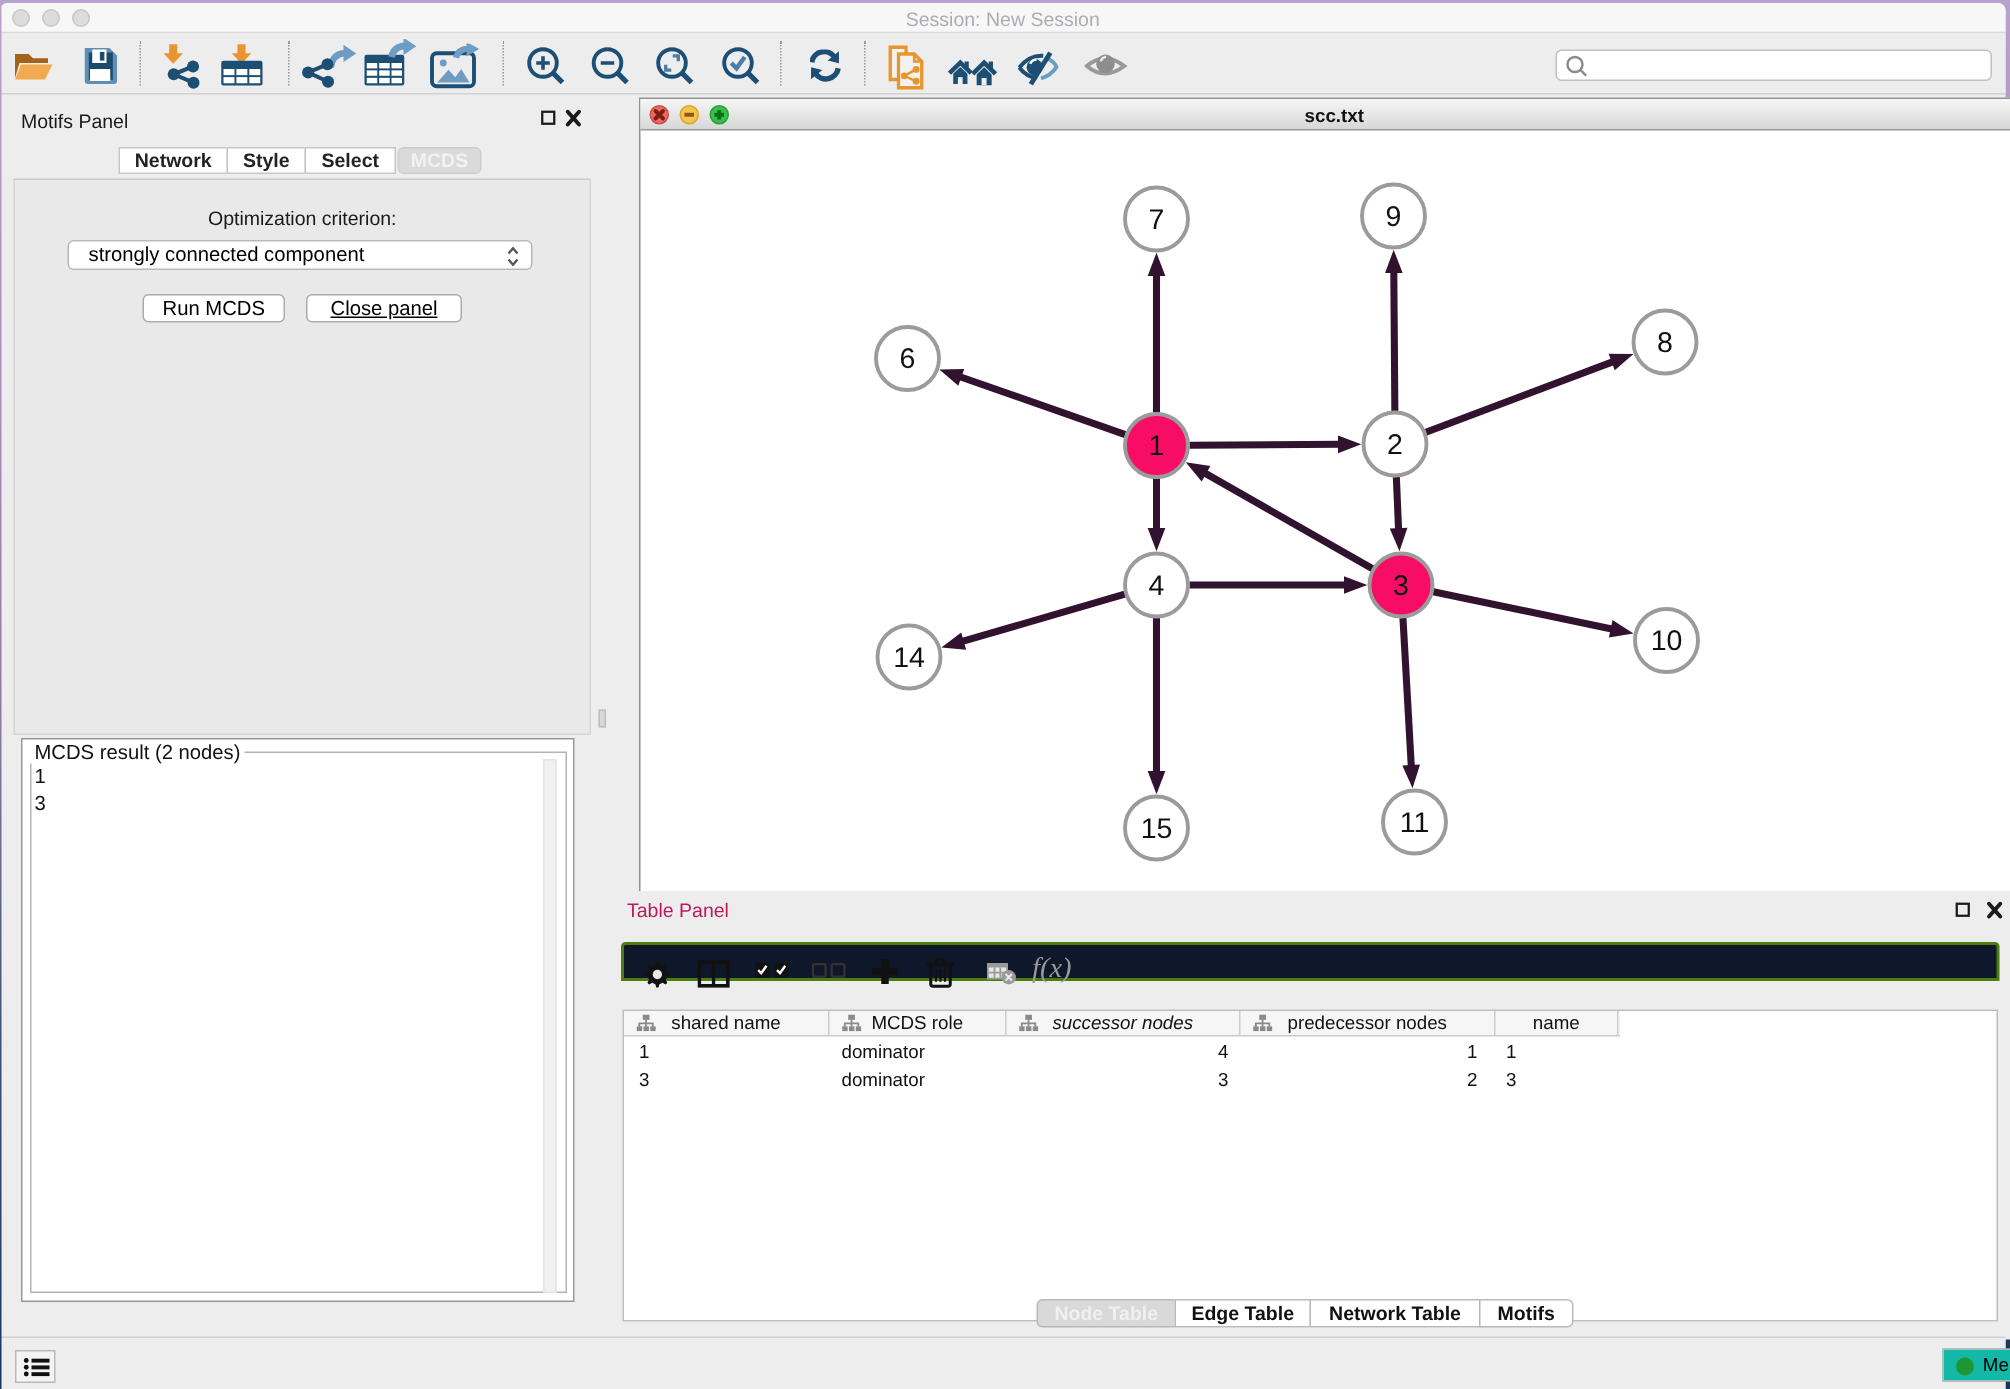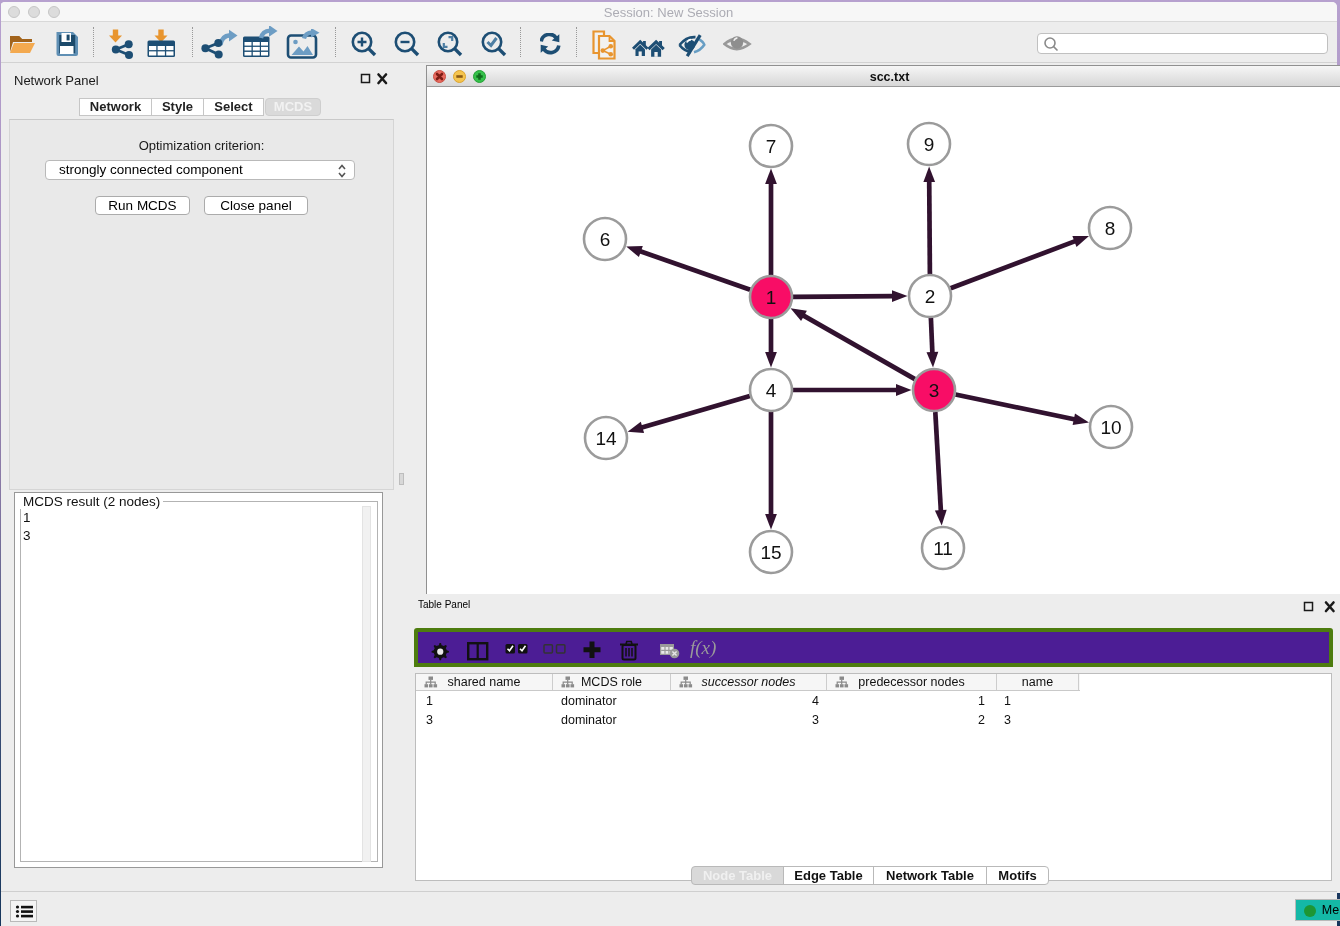--- a/index.html
+++ b/index.html
@@ -33,22 +33,22 @@
 .vhandle { position:absolute; left:399px; top:471px; width:5px; height:12px; background:#d8d8d8; border:1px solid #bdbdbd; }
 .hhandle { position:absolute; left:866px; top:587px; width:8px; height:5px; background:#d8d8d8; border:1px solid #bdbdbd; }
 
 .netwin { position:absolute; left:426px; top:63px; width:927px; height:617px; background:#fff; border:1px solid #909090; }
 .nettitle { position:absolute; left:0; top:0; width:100%; height:21px; background:linear-gradient(#f6f6f6,#d7d7d7); border-bottom:1px solid #9a9a9a; }
 .nettext { position:absolute; width:100%; top:4px; text-align:center; font-size:12.5px; font-weight:bold; color:#111; }
 .cbtn { position:absolute; top:4px; width:13px; height:13px; border-radius:50%; }
 .cbtn svg { position:absolute; left:0; top:0; }
 
 .tpanel { position:absolute; left:407px; top:592px; width:933px; height:299px; background:#ededed; }
-.tphead { position:absolute; left:11px; top:5px; font-size:10px; color:#000000; }
-.tptoolbar { position:absolute; left:7px; top:34px; width:919px; height:39px; background:#4c1d95; border:4px solid #4d7c0f; border-radius:3px 3px 0 0; }
+.tphead { position:absolute; left:11px; top:5px; font-size:13px; color:#be185d; }
+.tptoolbar { position:absolute; left:7px; top:34px; width:919px; height:26px; background:#0f172a; border:2px solid #4d7c0f; border-radius:3px 3px 0 0; }
 .ttable { position:absolute; left:8px; top:79px; width:917px; height:208px; background:#fff; border:1px solid #bdbdbd;padding-left:40px; }
 .thead { position:absolute; left:0; top:0; width:100%; height:16px; font-size:12.5px; color:#111; }
 .thead:after { content:""; position:absolute; left:0; top:16px; width:664px; height:1px; background:#c9c9c9; }
 .thead:before { content:""; position:absolute; left:0; top:0; width:664px; height:16px; background:#f6f6f6; }
 .thcell { position:absolute; top:0px; height:16px; border-right:1px solid #cdcdcd; text-align:center; line-height:16px; }
 .trow { position:absolute; font-size:12.5px; color:#111; }
 .btabs { position:absolute; left:0; top:272px; width:100%; height:21px; }
 .btab { position:absolute; top:0; height:19px; font-size:13px; font-weight:bold; background:#fff; border:1px solid #b9b9b9; color:#111; text-align:center; line-height:17px; }
 .btab.sel { background:#d9d9d9; color:#f0f0f0; border-radius:4px 0 0 4px; }
 .statusbar { position:absolute; left:0; top:889px; width:1337px; height:35px; background:#ededed; border-top:1px solid #cfcfcf; }
@@ -195,41 +195,41 @@
   <div class="tsep" style="left:576px;"></div>
   <div class="search">
         <svg width="18" height="17" style="position:absolute;left:5px;top:2px;">
           <circle cx="7" cy="7" r="5" fill="none" stroke="#8a8a8a" stroke-width="1.6"></circle>
           <line x1="10.6" y1="10.6" x2="14.5" y2="14.5" stroke="#8a8a8a" stroke-width="1.6"></line>
         </svg>
       </div>
   </div>
 
   <div class="cpanel"></div>
-  <div class="cptitle">Network Panel</div>
+  <div class="cptitle">Motifs Panel</div>
   <svg style="position:absolute;left:360px;top:70px;" width="32" height="14">
       <rect x="1.5" y="2.5" width="8" height="8" fill="none" stroke="#1a1a1a" stroke-width="1.5"></rect>
       <path d="M18.5 2.5 L26 11 M26 2.5 L18.5 11" stroke="#1a1a1a" stroke-width="2.6" stroke-linecap="round"></path>
     </svg>
   <div class="tabs">
     <div class="tab" style="left:0px; width:73px;">Network</div>
     <div class="tab" style="left:72px; width:53px;">Style</div>
     <div class="tab" style="left:124px; width:61px;">Select</div>
     <div class="tab sel" style="left:186px; width:56px;">MCDS</div>
   </div>
   <div class="cpbody">
     <div class="optlabel">Optimization criterion:</div>
     <div class="dropdown">strongly connected component
       <svg class="chev" width="10" height="14">
           <path d="M2 5 L5 1.5 L8 5" fill="none" stroke="#555" stroke-width="1.6"></path>
           <path d="M2 9 L5 12.5 L8 9" fill="none" stroke="#555" stroke-width="1.6"></path>
         </svg>
     </div>
     <div class="btn" style="left:85px; width:95px;">Run MCDS</div>
-    <div class="btn" style="left:194px; width:104px;">Close panel</div>
+    <div class="btn" style="left:194px; width:104px;text-decoration:underline;">Close panel</div>
   </div>
   <div class="mcdsouter">
     <div class="fieldset"></div>
     <div class="mcdslegend">MCDS result (2 nodes)</div>
     <div class="mcdsitems">1<br>3</div>
     <div class="mcdsscroll"></div>
   </div>
 
   <div class="vhandle"></div>
   <div class="hhandle"></div>

